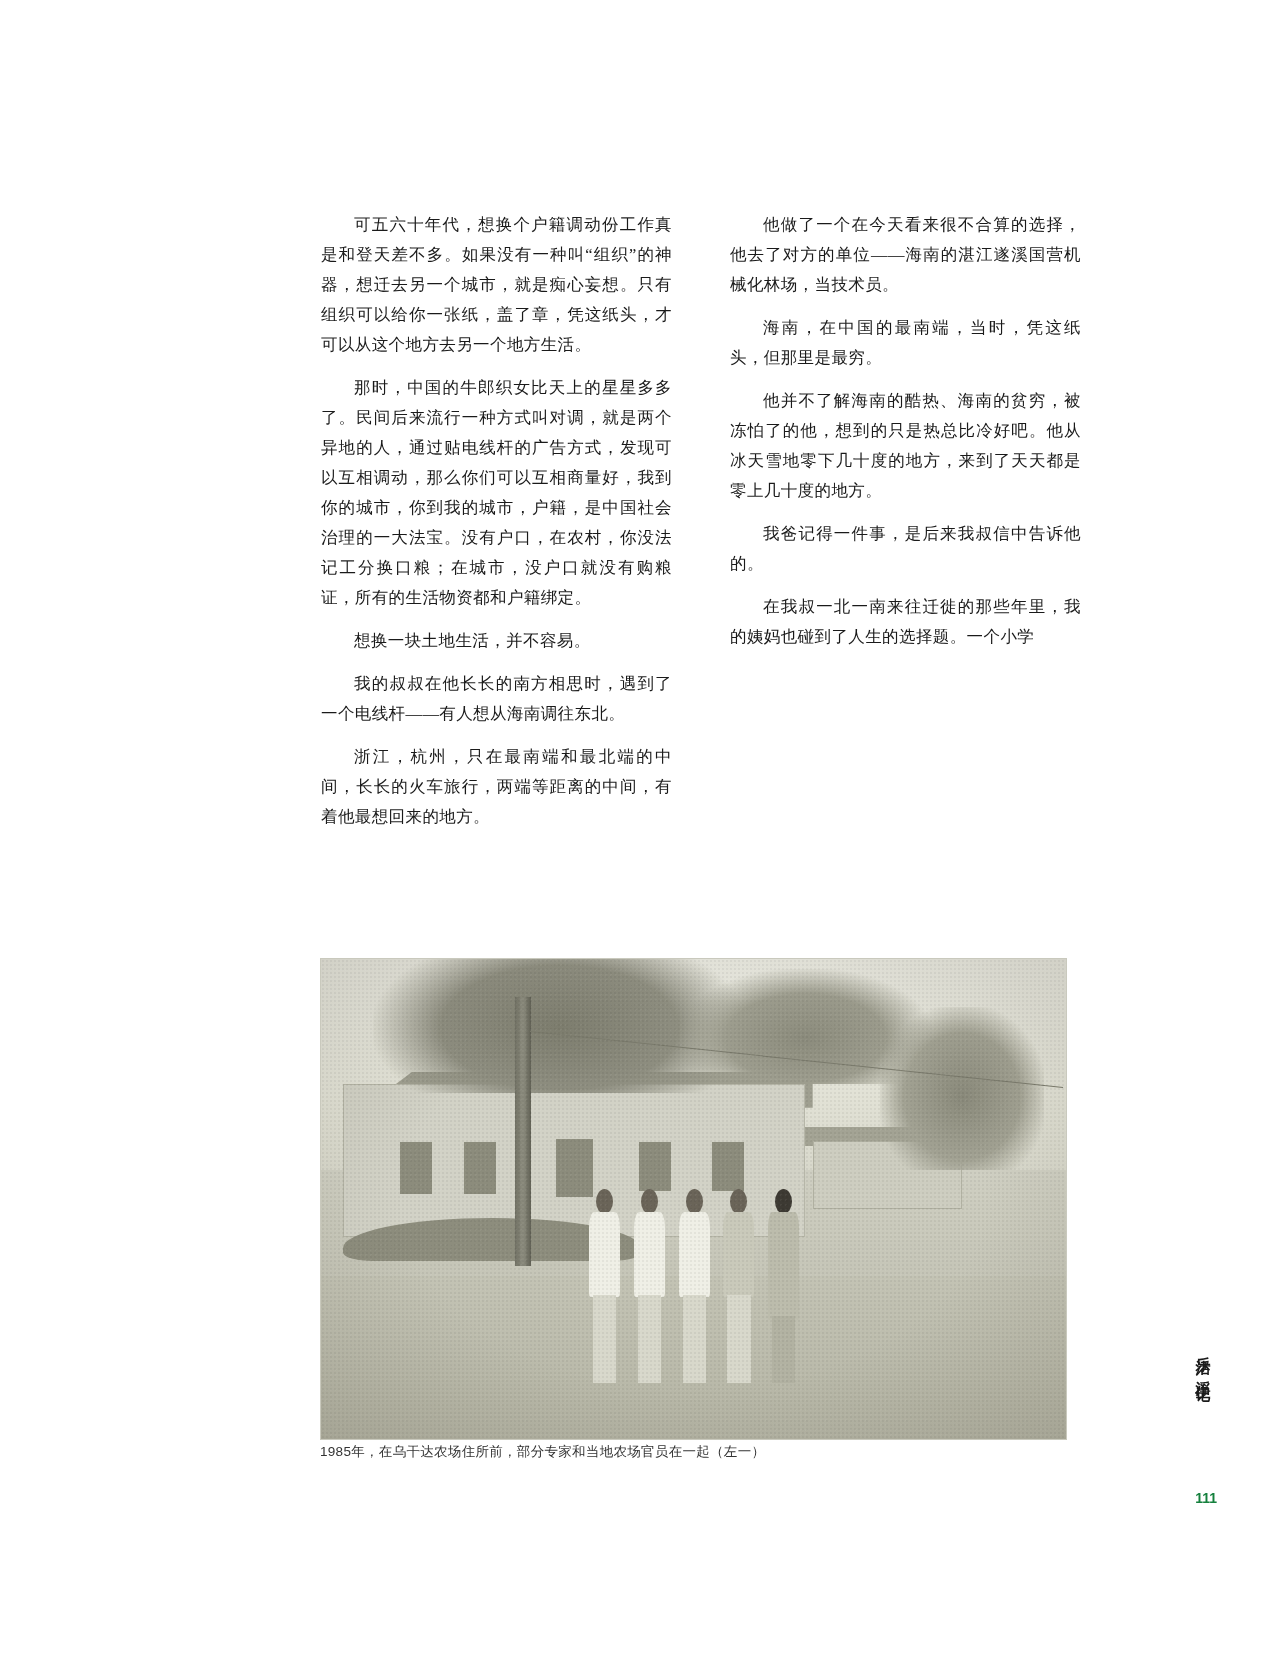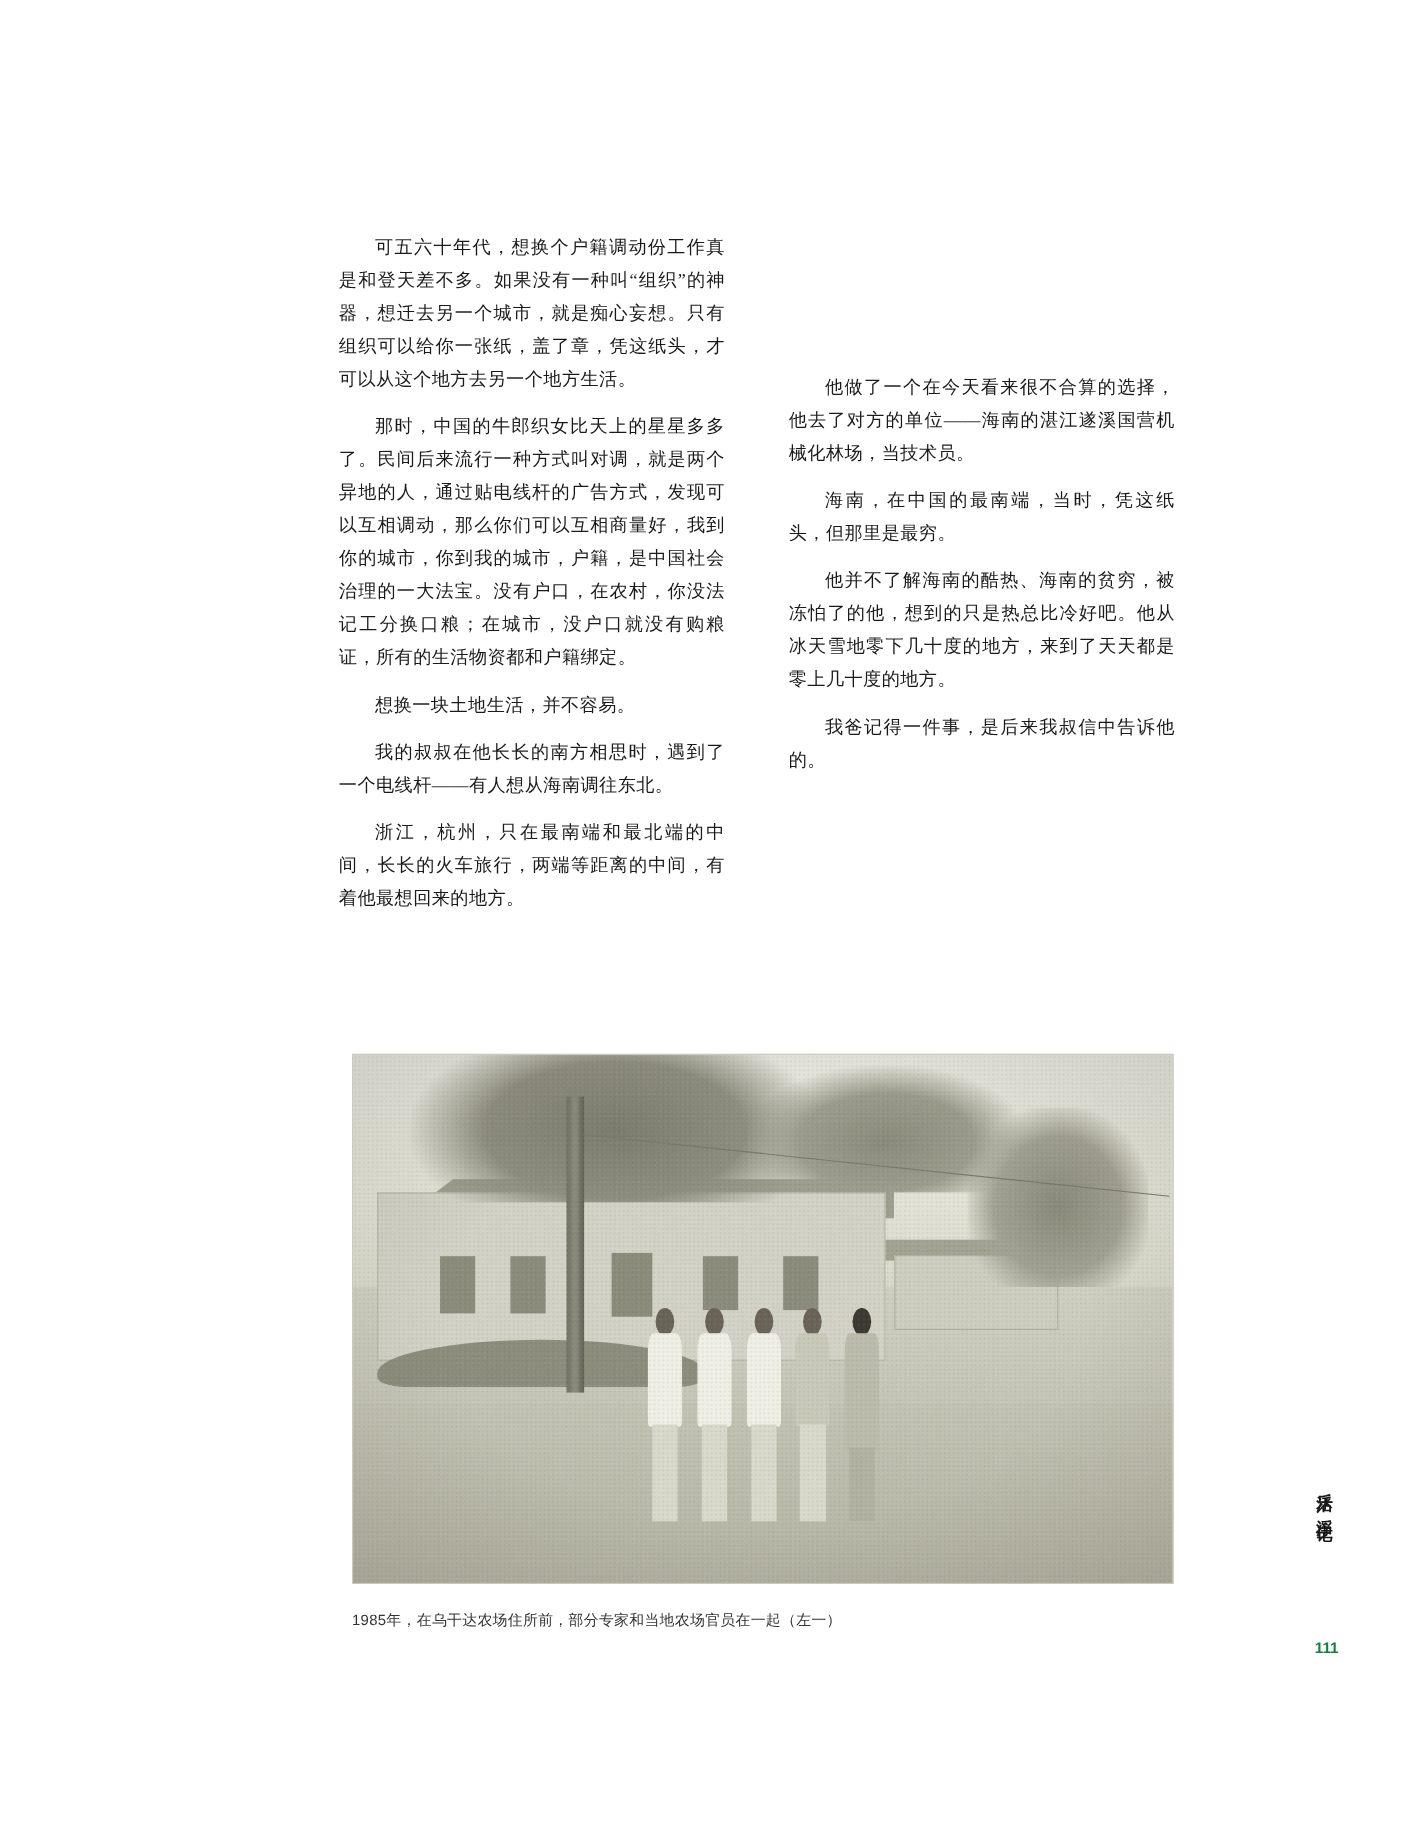--- a/index.html
+++ b/index.html
@@ -12,26 +12,25 @@
     width: 1280px;
     height: 1675px;
     background: #ffffff;
     font-family: "Liberation Serif", "DejaVu Serif", serif;
     overflow: hidden;
   }
 
   
   .columns {
     position: absolute;
-    left: 308px;
+    left: 321px;
     top: 210px;
     width: 760px;
     display: flex;
     gap: 58px;
-    align-items: center;
   }
   .col {
     width: 351px;
   }
   .col p {
     margin: 0 0 13px 0;
     font-size: 16.5px;
     line-height: 30px;
     color: #1a1a1a;
     text-indent: 2em;
@@ -214,21 +213,21 @@
     background-position: 0 0, 2px 3px;
     pointer-events: none;
   }
   .photo .vignette {
     position: absolute;
     inset: 0;
     background: radial-gradient(ellipse at 50% 50%, rgba(0,0,0,0) 55%, rgba(90,85,70,0.16) 100%);
     pointer-events: none;
   }
   .caption {
-    margin-top: 23px;
+    margin-top: 2px;
     font-size: 13.5px;
     line-height: 20px;
     color: #333333;
     letter-spacing: 0.3px;
     font-family: "Liberation Sans", sans-serif;
   }
 
   
   .rubric {
     position: absolute;
@@ -268,20 +267,21 @@
       <p>想换一块土地生活，并不容易。</p>
       <p>我的叔叔在他长长的南方相思时，遇到了一个电线杆——有人想从海南调往东北。</p>
       <p>浙江，杭州，只在最南端和最北端的中间，长长的火车旅行，两端等距离的中间，有着他最想回来的地方。</p>
     </div>
 
     <div class="col">
       <p>他做了一个在今天看来很不合算的选择，他去了对方的单位——海南的湛江遂溪国营机械化林场，当技术员。</p>
       <p>海南，在中国的最南端，当时，凭这纸头，但那里是最穷。</p>
       <p>他并不了解海南的酷热、海南的贫穷，被冻怕了的他，想到的只是热总比冷好吧。他从冰天雪地零下几十度的地方，来到了天天都是零上几十度的地方。</p>
       <p>我爸记得一件事，是后来我叔信中告诉他的。</p>
+      <p>在我叔一北一南来往迁徙的那些年里，我的姨妈也碰到了人生的选择题。一个小学</p>
     </div>
 
   </div>
 
   <div class="figure">
     <div class="photo" title="黑白老照片：五位男士站在农场平房和大树前的土路上合影">
       <div class="sky"></div>
       <div class="ground"></div>
       <div class="road"></div>
       <div class="roof"></div>

